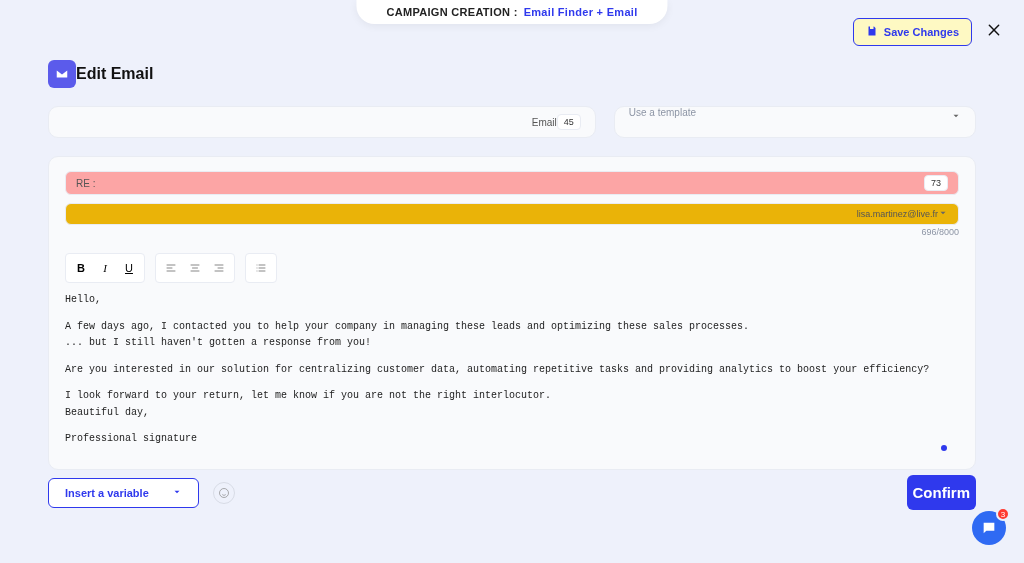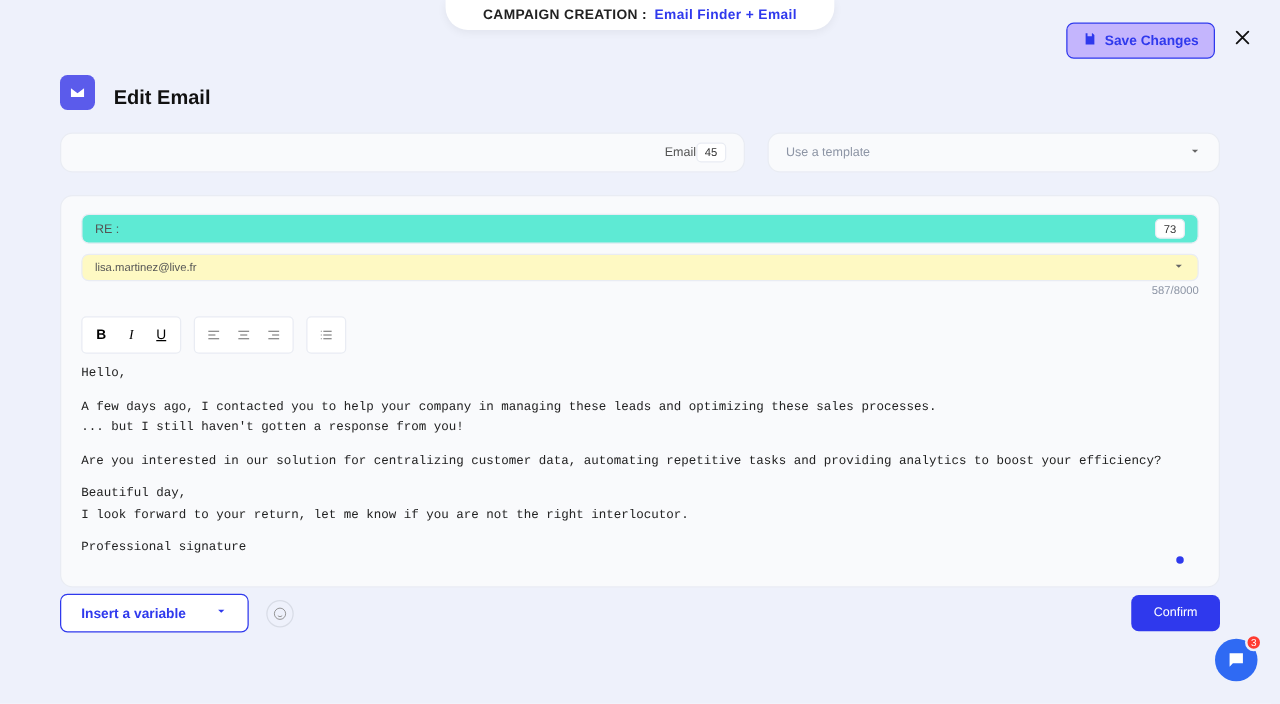--- a/index.html
+++ b/index.html
@@ -18,60 +18,60 @@
     background:#fff;padding:6px 30px 6px 30px;border-radius:0 0 18px 18px;
     font-size:11px;font-weight:700;letter-spacing:.3px;
     box-shadow:0 2px 8px rgba(0,0,0,.06);
     display:flex;gap:6px;align-items:flex-start;
   }
   .top-pill .label{color:#222;}
   .top-pill .value{color:var(--accent);font-weight:700;}
   
   .save-btn{
     position:absolute;top:18px;right:52px;
-    border:1px solid var(--accent);color:var(--accent);background:#c4b5fd;
+    border:1px solid var(--accent);color:var(--accent);background:#fef9c3;
     border-radius:6px;padding:6px 12px;font-size:11px;font-weight:700;
     display:flex;align-items:center;gap:6px;cursor:pointer;
   }
   .save-btn svg{width:12px;height:12px;fill:var(--accent);}
   .close-x{
     position:absolute;top:18px;right:18px;width:24px;height:24px;cursor:pointer;
     display:flex;align-items:center;justify-content:center;
   }
   .close-x svg{width:16px;height:16px;stroke:#111;stroke-width:2.2;stroke-linecap:round;}
   
-  .title-row{position:absolute;top:60px;left:48px;display:flex;align-items:flex-end;gap:15px;}
+  .title-row{position:absolute;top:60px;left:48px;display:flex;align-items:center;gap:0;}
   .title-icon{
     width:28px;height:28px;border-radius:6px;background:#5b5beb;display:flex;align-items:center;justify-content:center;
   }
   .title-icon svg{width:14px;height:14px;fill:#fff;}
   .title-row h1{margin:0;font-size:16px;font-weight:800;color:#111;}
   
   .grid{position:absolute;top:106px;left:48px;right:48px;}
   .row1{display:flex;gap:18px;}
   .card{
     background:var(--panel);border-radius:10px;border:1px solid var(--border);
   }
   .email-card{flex:0 0 calc(60% - 9px);height:32px;display:flex;align-items:center;justify-content:flex-end;padding:0 14px;}
   .email-card .lbl{font-size:10px;color:#555;}
   .badge{
     font-size:9px;background:#fff;border:1px solid var(--border);border-radius:4px;padding:2px 6px;color:#333;
   }
-  .template-card{flex:1;height:32px;display:flex;align-items:center;justify-content:space-between;padding:0 14px;cursor:pointer;}
+  .template-card{flex:1;height:32px;display:flex;align-items:flex-start;justify-content:space-between;padding:0 14px;cursor:pointer;}
   .template-card .ph{font-size:10px;color:var(--muted);}
   .chev svg{width:10px;height:10px;fill:#666;}
   
   .editor-card{margin-top:18px;padding:14px 16px 20px 16px;position:relative;}
   .subject-row{
-    background:#5eead4;border:1px solid var(--border);border-radius:6px;
+    background:#fca5a5;border:1px solid var(--border);border-radius:6px;
     height:24px;display:flex;align-items:center;justify-content:space-between;padding:0 10px;font-size:10px;color:#555;
   }
   .from-row{
-    margin-top:8px;background:#fef9c3;border:1px solid var(--border);border-radius:6px;
-    height:22px;display:flex;align-items:center;justify-content:space-between;padding:0 10px;font-size:9px;color:#555;cursor:pointer;
+    margin-top:8px;background:#eab308;border:1px solid var(--border);border-radius:6px;
+    height:22px;display:flex;align-items:center;justify-content:flex-end;padding:0 10px;font-size:9px;color:#555;cursor:pointer;
   }
   .counter{font-size:9px;color:var(--muted);position:absolute;right:16px;top:70px;}
   
   .toolbar{margin-top:28px;display:flex;gap:10px;}
   .tool-group{
     background:#fff;border:1px solid var(--border);border-radius:4px;
     display:flex;align-items:center;padding:3px 4px;gap:2px;
   }
   .tool-btn{
     width:22px;height:22px;display:flex;align-items:center;justify-content:center;border-radius:3px;cursor:pointer;
@@ -89,21 +89,21 @@
   
   .footer{position:absolute;left:48px;right:48px;top:475px;display:flex;align-items:center;justify-content:space-between;}
   .footer .left{display:flex;align-items:center;gap:14px;}
   .var-btn{
     border:1.5px solid var(--accent);color:var(--accent);background:#fff;font-size:11px;font-weight:700;
     border-radius:6px;padding:8px 16px;display:flex;align-items:center;gap:23px;cursor:pointer;
   }
   .emoji-btn{width:22px;height:22px;border:1px solid #d8dce6;border-radius:50%;display:flex;align-items:center;justify-content:center;cursor:pointer;}
   .emoji-btn svg{width:12px;height:12px;stroke:#888;stroke-width:1.4;fill:none;}
   .confirm-btn{
-    background:var(--accent);color:#fff;font-size:10px;font-weight:400;border:none;border-radius:6px;padding:9px 18px;cursor:pointer;
+    background:var(--accent);color:#fff;font-size:15px;font-weight:700;border:none;border-radius:6px;padding:9px 6px;cursor:pointer;
   }
   
   .fab{
     position:absolute;right:18px;bottom:18px;width:34px;height:34px;border-radius:50%;background:#2f6af3;
     display:flex;align-items:center;justify-content:center;cursor:pointer;
   }
   .fab svg{width:16px;height:16px;fill:#fff;}
   .fab .count{
     position:absolute;top:-4px;right:-4px;background:#ff3b30;color:#fff;border-radius:50%;
     width:14px;height:14px;font-size:8px;display:flex;align-items:center;justify-content:center;border:2px solid var(--bg);
@@ -163,21 +163,21 @@
     </div>
     <div class="from-row">
       <span>lisa.martinez@live.fr</span>
       <span class="chev">
         <svg viewBox="0 0 24 24">
             <path d="M6 9l6 6 6-6"></path>
           </svg>
       </span>
     </div>
 
-    <div class="counter">587/8000</div>
+    <div class="counter">696/8000</div>
 
     <div class="toolbar">
       <div class="tool-group">
         <div class="tool-btn bold">B</div>
         <div class="tool-btn italic">I</div>
         <div class="tool-btn under">U</div>
       </div>
       <div class="tool-group">
         <div class="tool-btn">
           <svg viewBox="0 0 24 24">
@@ -205,22 +205,22 @@
     </div>
 
     <div class="body-area">
       <p>Hello,</p>
       <div class="gap"></div>
       <p>A few days ago, I contacted you to help your company in managing these leads and optimizing these sales processes.</p>
       <p>... but I still haven't gotten a response from you!</p>
       <div class="gap"></div>
       <p>Are you interested in our solution for centralizing customer data, automating repetitive tasks and providing analytics to boost your efficiency?</p>
       <div class="gap"></div>
+      <p>I look forward to your return, let me know if you are not the right interlocutor.</p>
       <p>Beautiful day,</p>
-      <p>I look forward to your return, let me know if you are not the right interlocutor.</p>
       <div class="gap"></div>
       <p>Professional signature</p>
     </div>
 
     <div class="dot"></div>
   </div>
 </div>
 
 <div class="footer">
   <div class="left">

